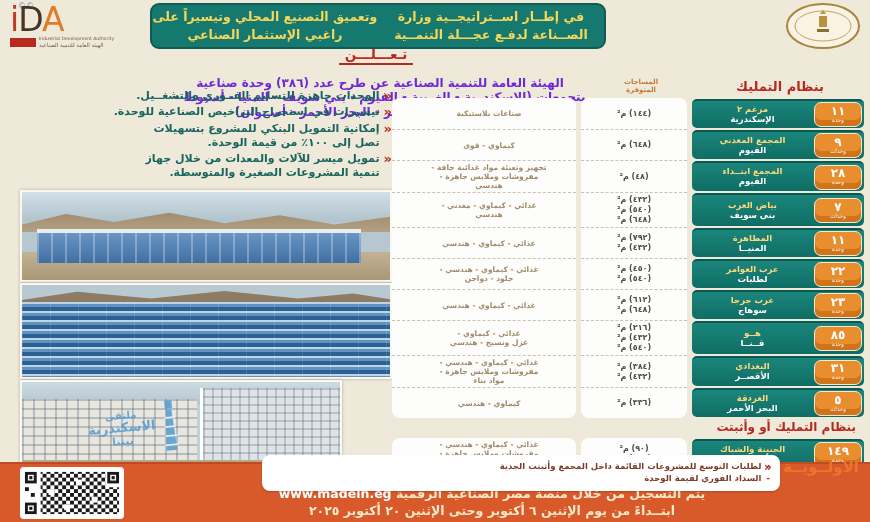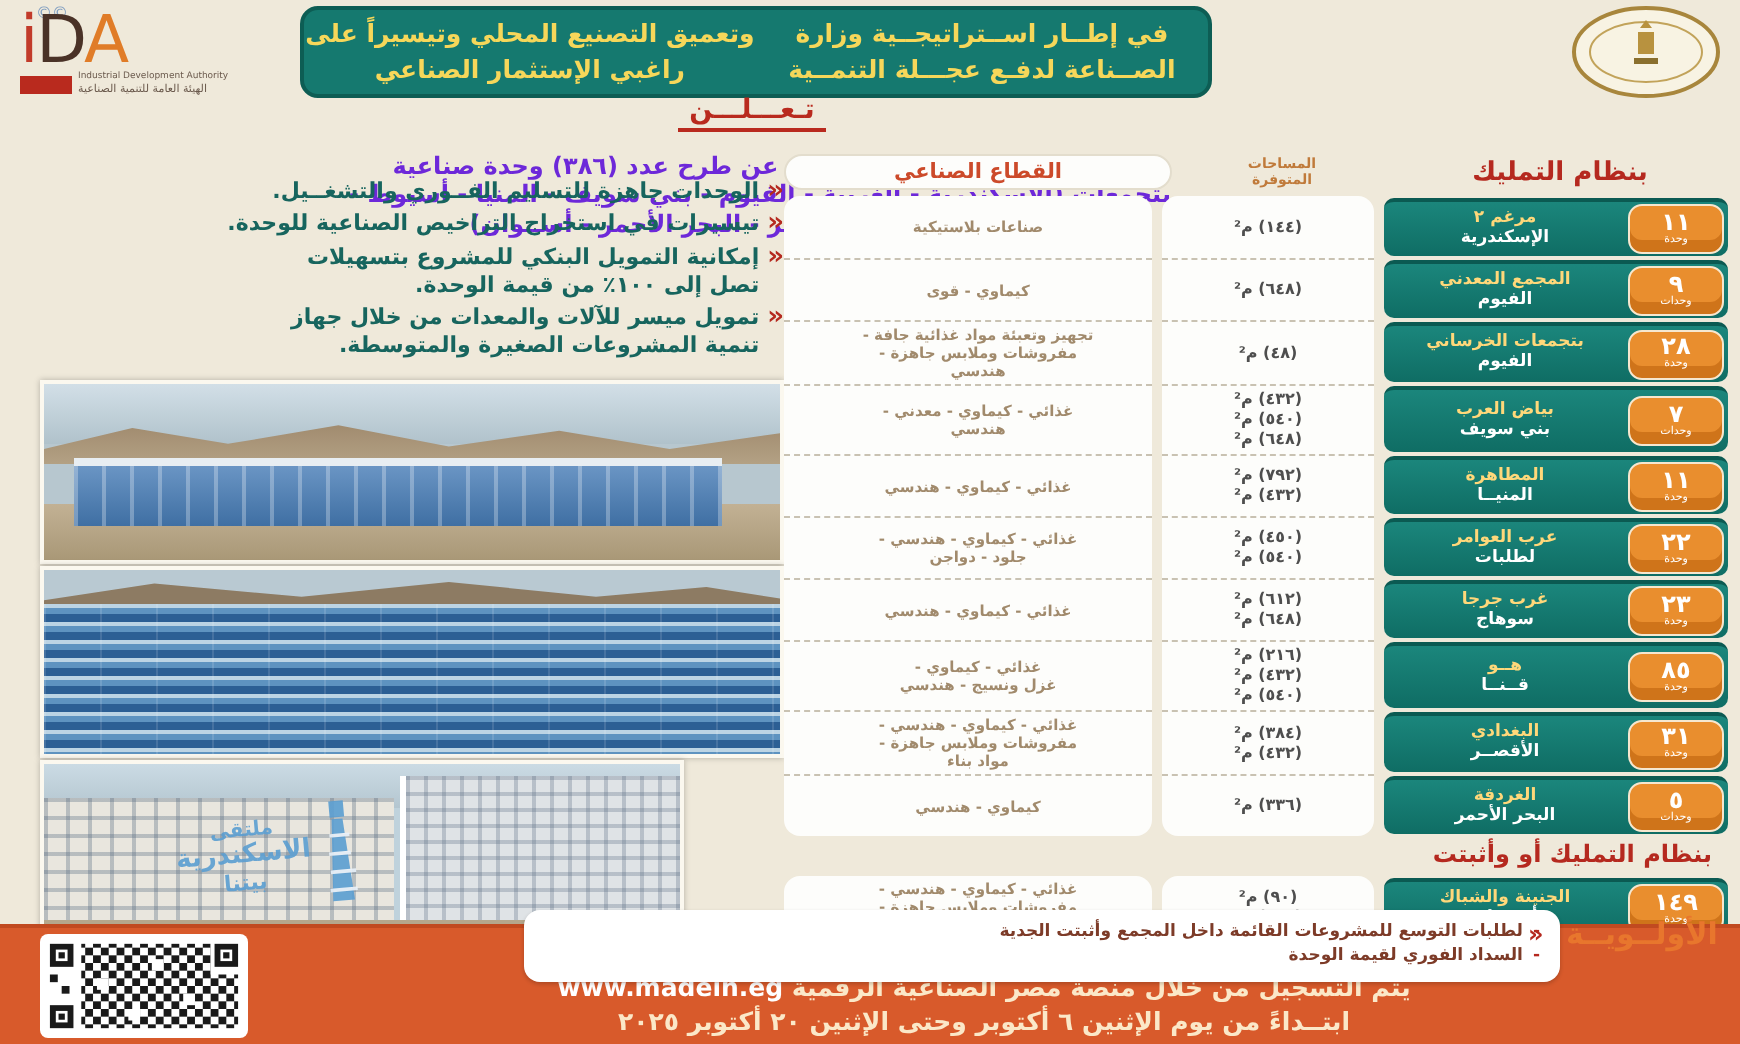--- a/index.html
+++ b/index.html
@@ -198,21 +198,20 @@
       <path d="M8 13 h6 l3 45 H5 Z" fill="#5b9ed1"></path>
       <path d="M6 22 h11 M5 32 h12 M5 42 h14 M4 52 h15" stroke="#e9f2fa" stroke-width="2"></path>
     </svg>
   </div>
 
   <div class="table">
     <div class="thead">
       <div class="h-loc">بنظام التمليك</div>
       <div class="h-area ml">المساحات
 المتوفرة</div>
-      <div class="h-sector">القطاع الصناعي</div>
     </div>
 
     <div class="sec">
       <div class="trow">
         <div class="loc">
           <div class="badge">
               <span class="bnum">١١</span>
               <span class="blbl">وحدة</span>
             </div>
           <div class="lname">
@@ -237,21 +236,21 @@
         <div class="cell area ml">(٦٤٨) م²</div>
         <div class="cell sector ml">كيماوي - قوى</div>
       </div>
       <div class="trow">
         <div class="loc">
           <div class="badge">
               <span class="bnum">٢٨</span>
               <span class="blbl">وحدة</span>
             </div>
           <div class="lname">
-              <span class="site">بتجمعات الخرساني</span>
+              <span class="site">المجمع ابتــداء</span>
               <span class="gov">الفيوم</span>
             </div>
         </div>
         <div class="cell area ml">(٤٨) م²</div>
         <div class="cell sector ml">تجهيز وتعبئة مواد غذائية جافة -
 مفروشات وملابس جاهزة -
 هندسي</div>
       </div>
       <div class="trow">
         <div class="loc">

